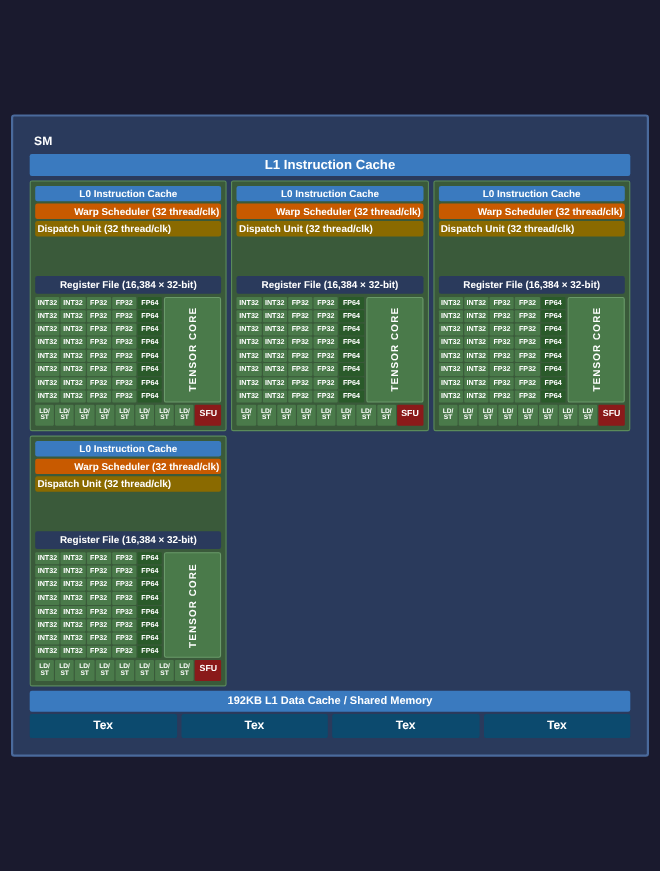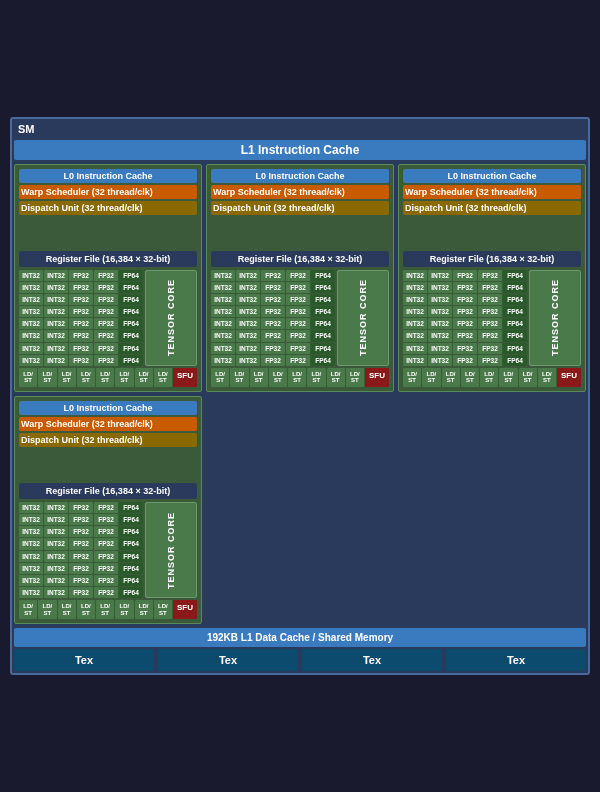--- a/index.html
+++ b/index.html
@@ -8,21 +8,21 @@
       display: flex;
       justify-content: center;
       align-items: center;
       min-height: 100vh;
       font-family: Arial, sans-serif;
     }
     .sm-container {
       width: 580px;
       background: #2a3a5c;
       border: 2px solid #4a6a9c;
-      padding: 2px;
+      padding: 15px;
       border-radius: 3px;
     }
     .l1-cache-top {
       background: #3a7abf;
       color: white;
       text-align: center;
       font-size: 12px;
       font-weight: bold;
       padding: 3px;
       margin-bottom: 4px;
@@ -46,21 +46,21 @@
       text-align: center;
       font-size: 9px;
       font-weight: bold;
       padding: 2px;
       margin-bottom: 2px;
       border-radius: 2px;
     }
     .warp-scheduler {
       background: #c85a00;
       color: white;
-      text-align: left;
+      text-align: right;
       font-size: 9px;
       font-weight: bold;
       padding: 2px;
       margin-bottom: 2px;
       border-radius: 2px;
     }
     .dispatch-unit {
       background: #8a6a00;
       color: white;
       text-align: left;

